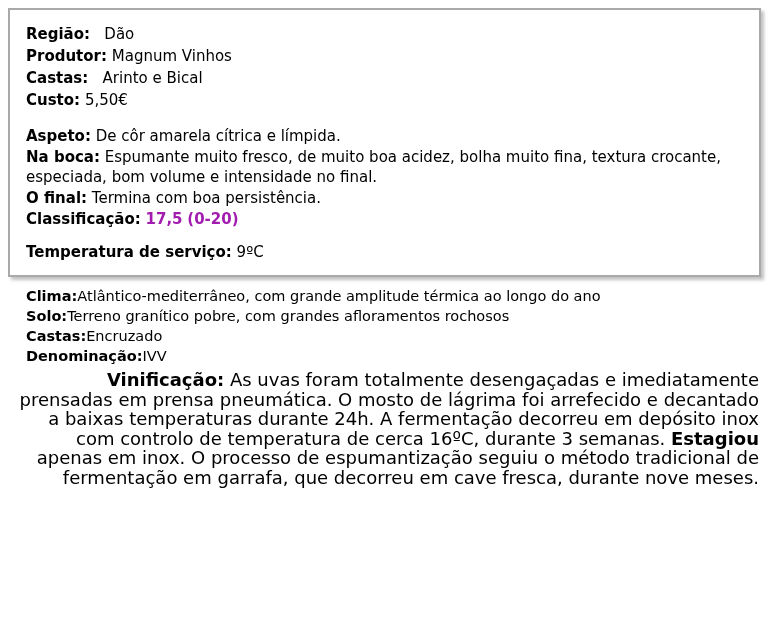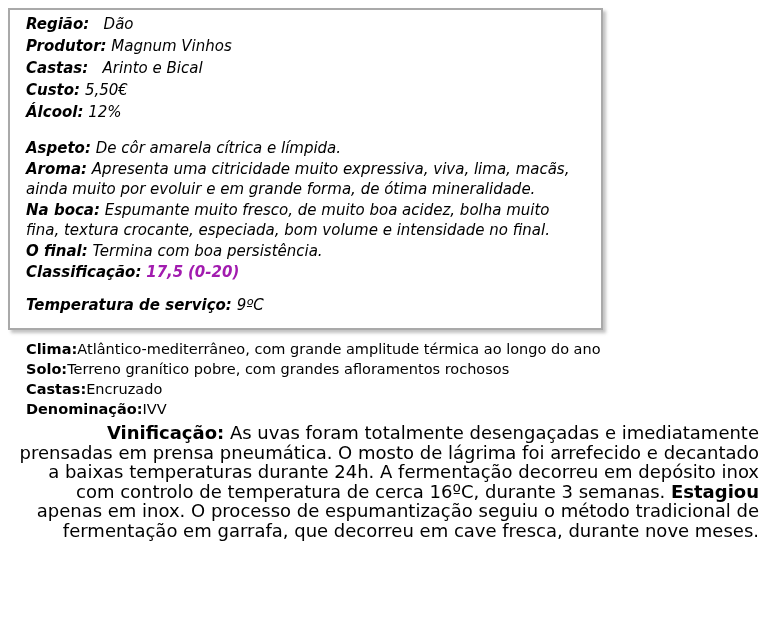--- a/index.html
+++ b/index.html
@@ -17,25 +17,24 @@
   .page {
     padding: 8px 8px 0 8px;
     box-sizing: border-box;
     width: 769px;
   }
   
   .card {
     border: 2px solid #a9a9a9;
     background: #ffffff;
     box-shadow: 3px 3px 3px rgba(120,120,120,0.45);
-    padding: 4px 16px 12px 16px;
+    padding: 14px 16px 12px 16px;
     box-sizing: border-box;
-    width: 595px;
+    width: 753px;
     margin-bottom: 10px;
-    font-style: italic;
   }
   .card .row {
     font-size: 15px;
     line-height: 20px;
     margin: 0 0 2px 0;
     white-space: nowrap;
   }
   .lbl {
     font-weight: bold;
   }
@@ -102,36 +101,28 @@
       <span class="lbl">Castas:</span>
       &nbsp;
       <span class="val">Arinto e Bical</span>
     </div>
 
     <div class="row">
       <span class="lbl">Custo:</span>
       <span class="val">5,50€</span>
     </div>
 
-    <div class="row">
-      <span class="lbl">Álcool:</span>
-      <span class="val">12%</span>
-    </div>
 
     <div class="spacer-sm"></div>
 
     <div class="para">
       <span class="lbl">Aspeto:</span>
       <span class="val">De côr amarela cítrica e límpida.</span>
     </div>
 
-    <div class="para">
-      <span class="lbl">Aroma:</span>
-      <span class="val">Apresenta uma citricidade muito expressiva, viva, lima, macãs, ainda muito por evoluir e em grande forma, de ótima mineralidade.</span>
-    </div>
 
     <div class="para">
       <span class="lbl">Na boca:</span>
       <span class="val">Espumante muito fresco, de muito boa acidez, bolha muito fina, textura crocante, especiada, bom volume e intensidade no final.</span>
     </div>
 
     <div class="para">
       <span class="lbl">O final:</span>
       <span class="val">Termina com boa persistência.</span>
     </div>

